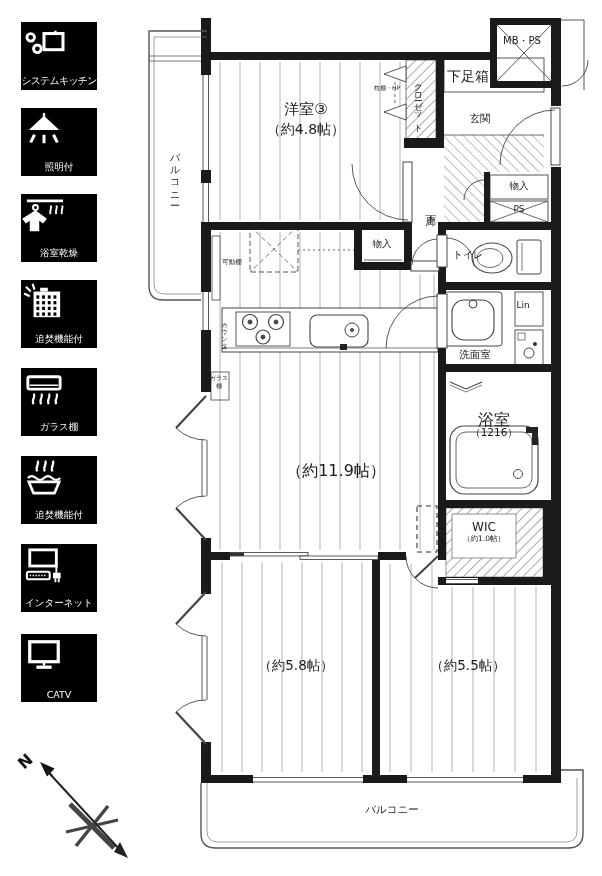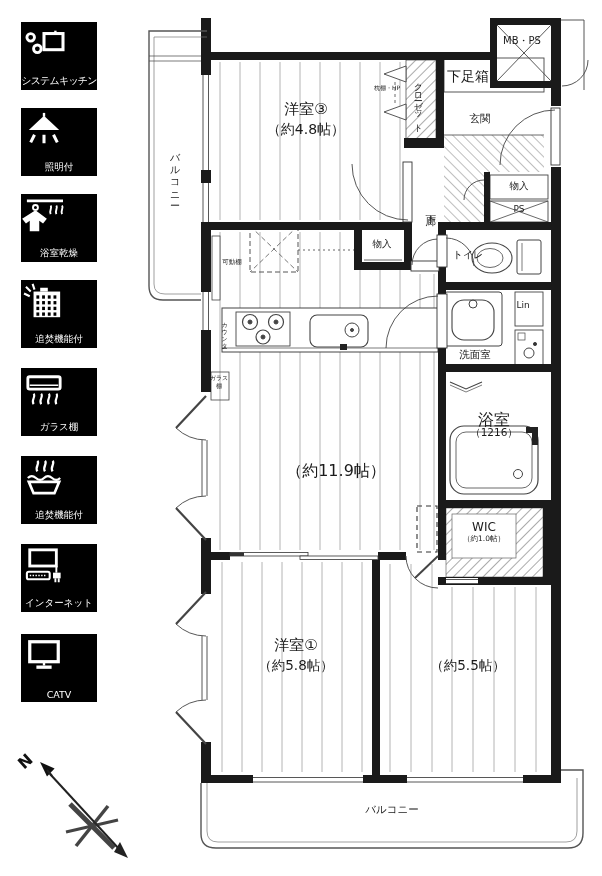--- a/index.html
+++ b/index.html
@@ -403,18 +403,17 @@
   <div class="lb" style="left:214px;top:258px;width:36px;font-size:6.5px">可動棚</div>
   <div class="lb v" style="left:221px;top:313px;height:38px;font-size:6px;letter-spacing:0">カウンター</div>
   <div class="lb wrap" style="left:208px;top:374px;width:22px;font-size:6px">ガラス棚</div>
   <div class="lb" style="left:515px;top:300px;width:16px;font-size:9px">Lin</div>
   <div class="lb" style="left:440px;top:348px;width:70px;font-size:10.5px">洗面室</div>
   <div class="lb" style="left:462px;top:410px;width:64px;font-size:16px">浴室</div>
   <div class="lb" style="left:458px;top:426px;width:72px;font-size:10.5px">（1216）</div>
   <div class="lb" style="left:456px;top:520px;width:56px;font-size:12px">WIC</div>
   <div class="lb" style="left:450px;top:534px;width:68px;font-size:7.5px">（約1.0帖）</div>
   <div class="lb" style="left:276px;top:461px;width:120px;font-size:16px">（約11.9帖）</div>
-  <div class="lb" style="left:236px;top:636px;width:120px;font-size:15px">洋室①</div>
   <div class="lb" style="left:236px;top:657px;width:120px;font-size:13.5px">（約5.8帖）</div>
   <div class="lb" style="left:408px;top:657px;width:120px;font-size:13.5px">（約5.5帖）</div>
   <div class="lb" style="left:350px;top:803px;width:84px;font-size:10.5px">バルコニー</div>
 
 </div>
 
 </body></html>

